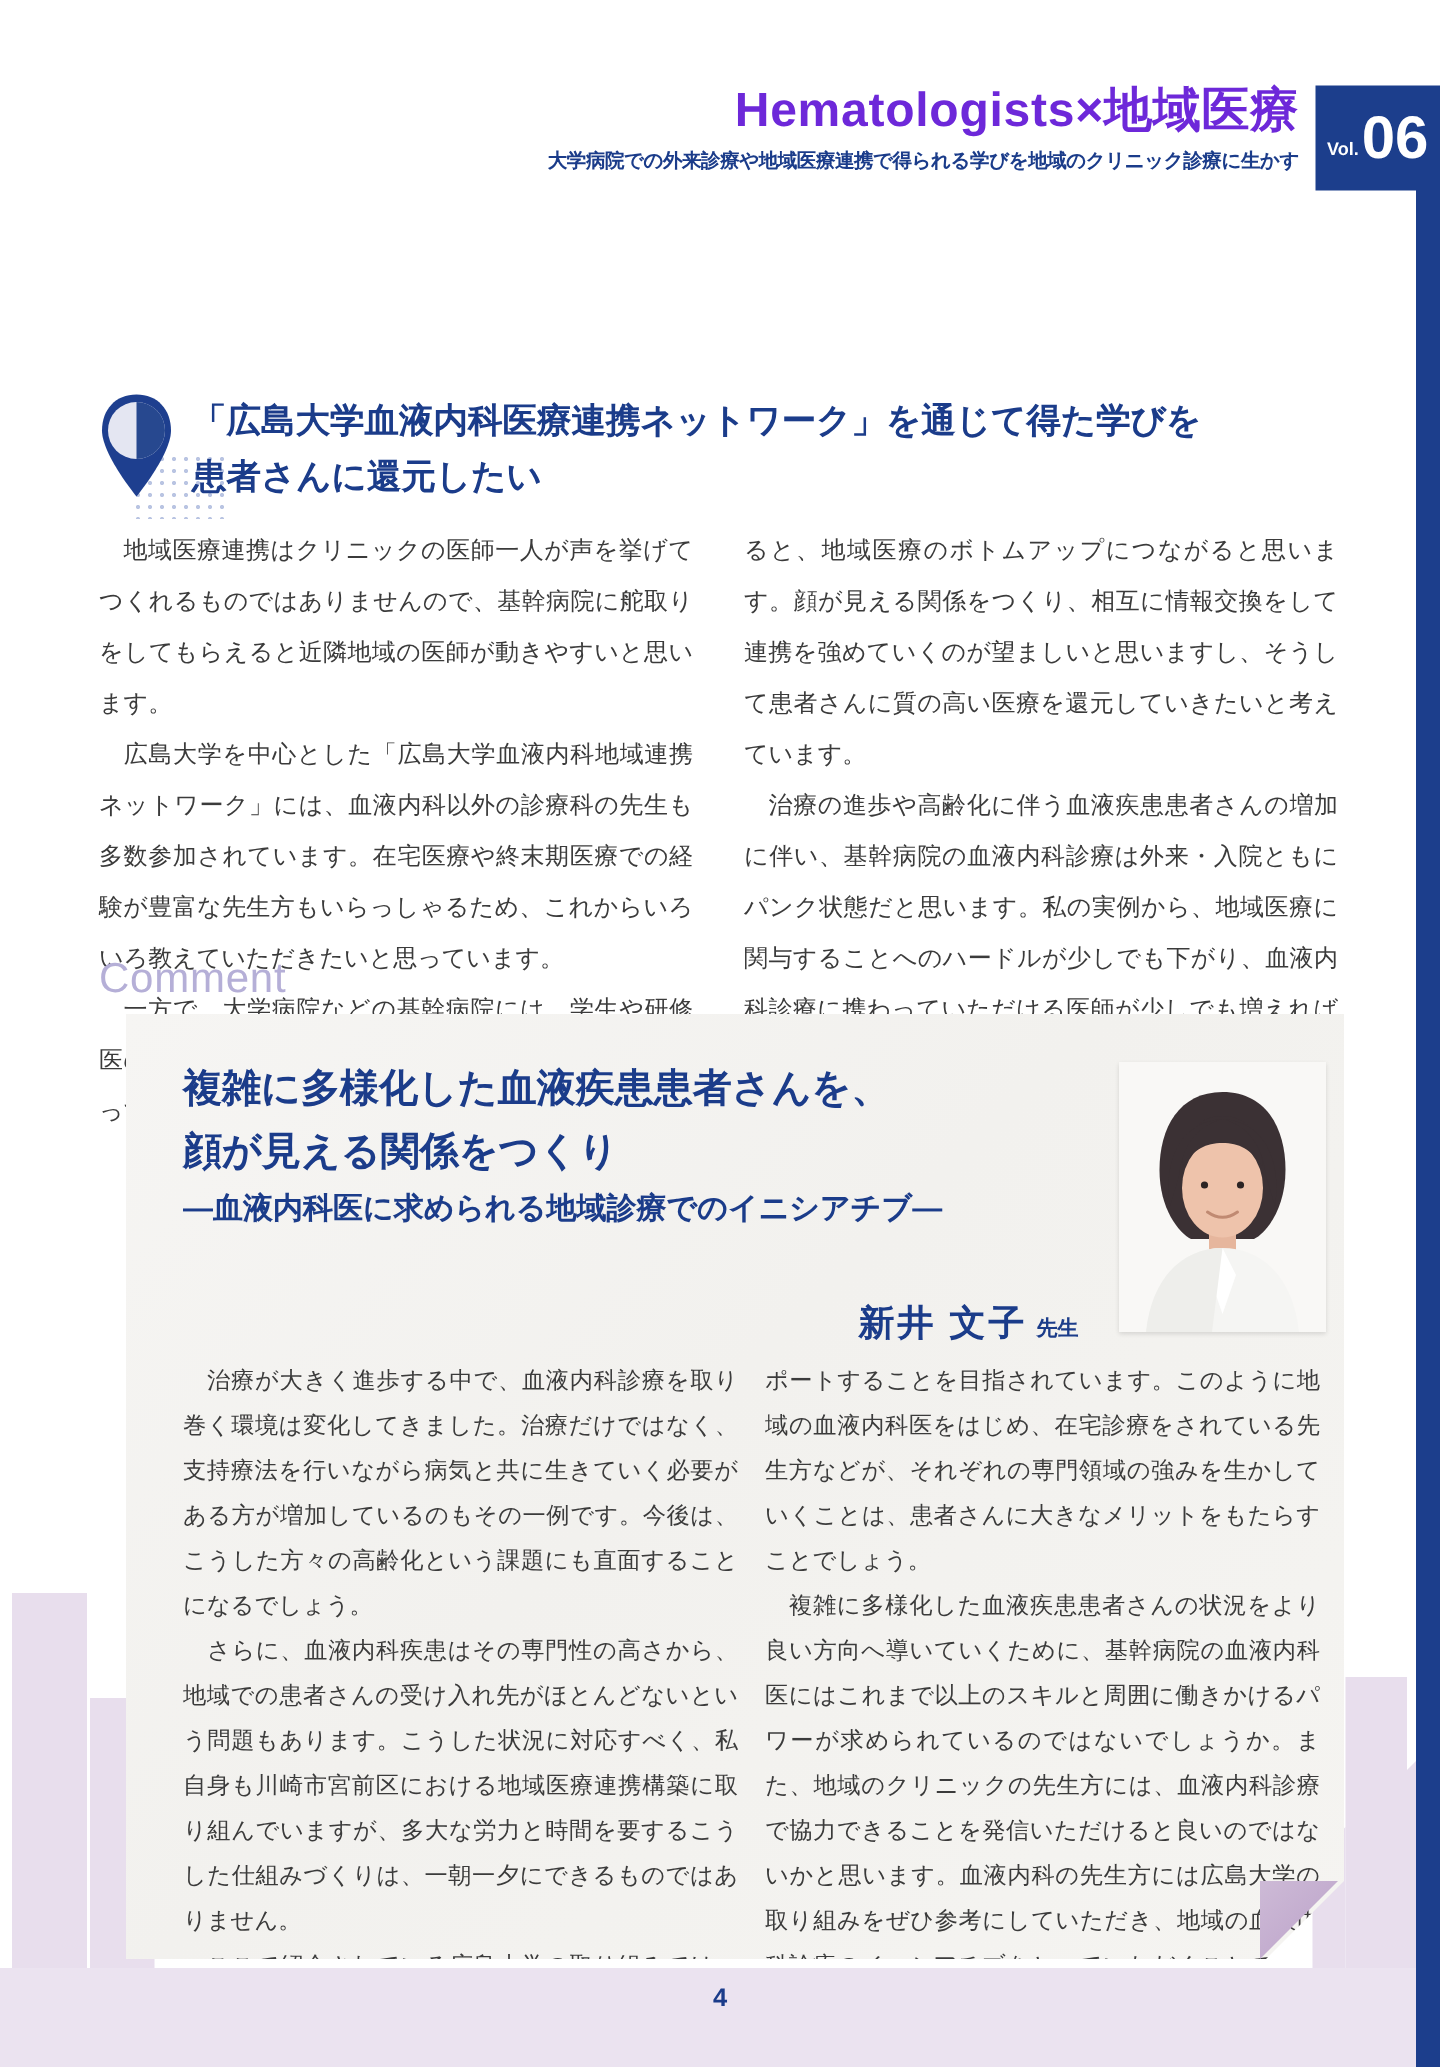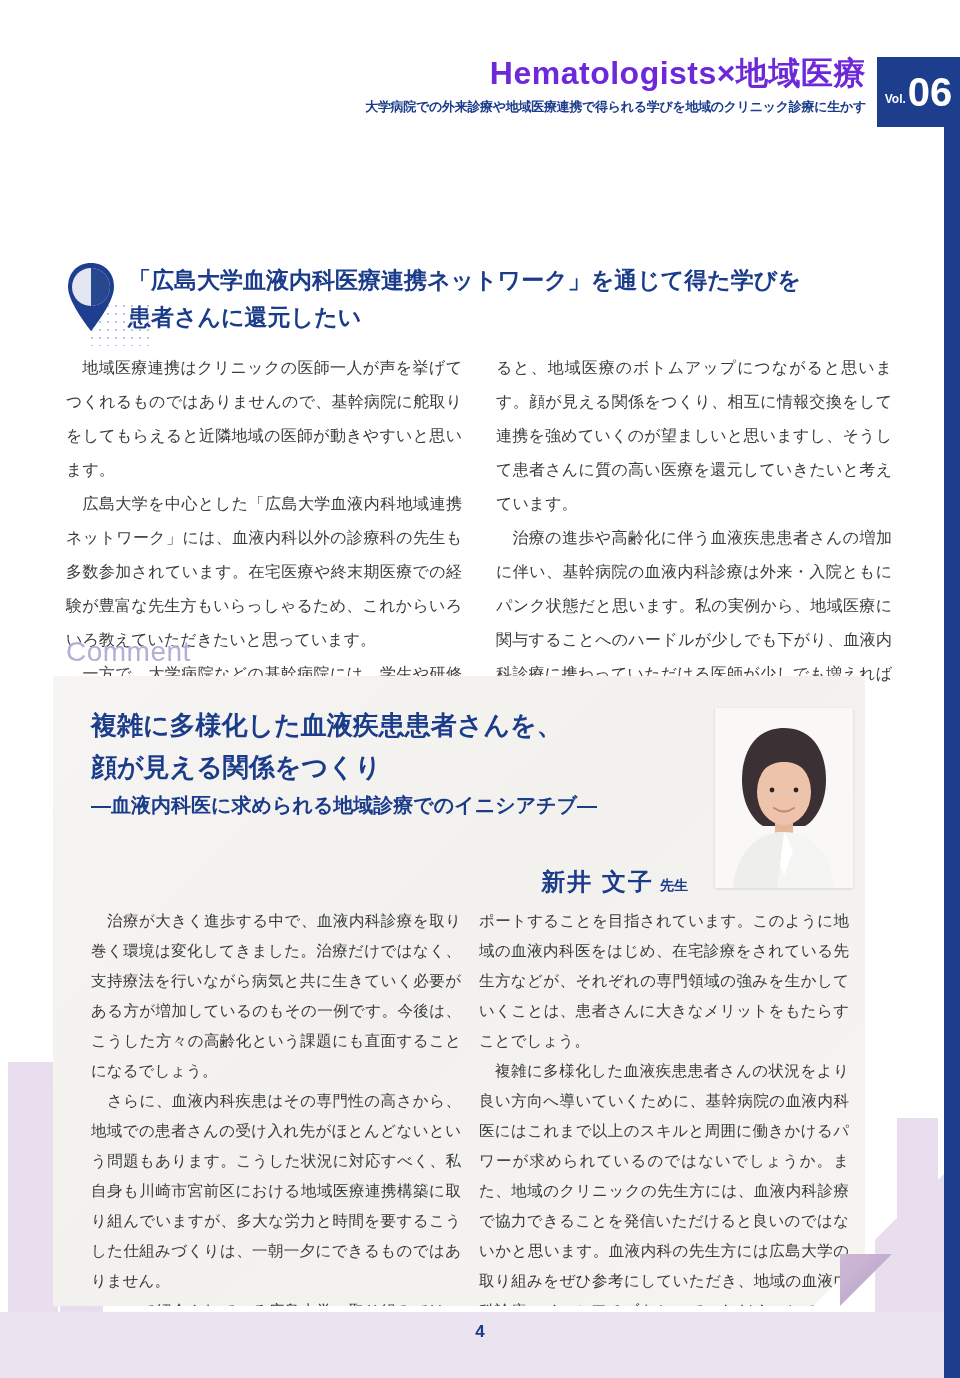--- a/index.html
+++ b/index.html
@@ -56,21 +56,21 @@
   .intro-col p{margin:0;}
   .intro-left{left:66px;}
   .intro-right{left:496px;}
 
   
   .comment-label{
     position:absolute;left:66px;top:636px;
     font-size:28px;font-weight:normal;color:#b5afd7;letter-spacing:.5px;
   }
   .comment-box{
-    position:absolute;left:53px;top:676px;width:812px;height:630px;
+    position:absolute;left:84px;top:676px;width:812px;height:630px;
     background:linear-gradient(135deg,#f6f5f3 0%,#f2f1ee 45%,#f5f4f1 100%);
     box-shadow:0 2px 4px rgba(0,0,0,.08),12px 14px 22px rgba(110,90,130,.25);
     clip-path:polygon(0 0,100% 0,100% calc(100% - 52px),calc(100% - 52px) 100%,0 100%);
     z-index:5;
   }
   .fold-corner{
     position:absolute;left:840px;top:1254px;width:52px;height:52px;
     background:linear-gradient(135deg,#cdbad6 0%,#c2abce 60%,#b89fc6 100%);
     clip-path:polygon(0 0,100% 0,0 100%);
     z-index:6;

